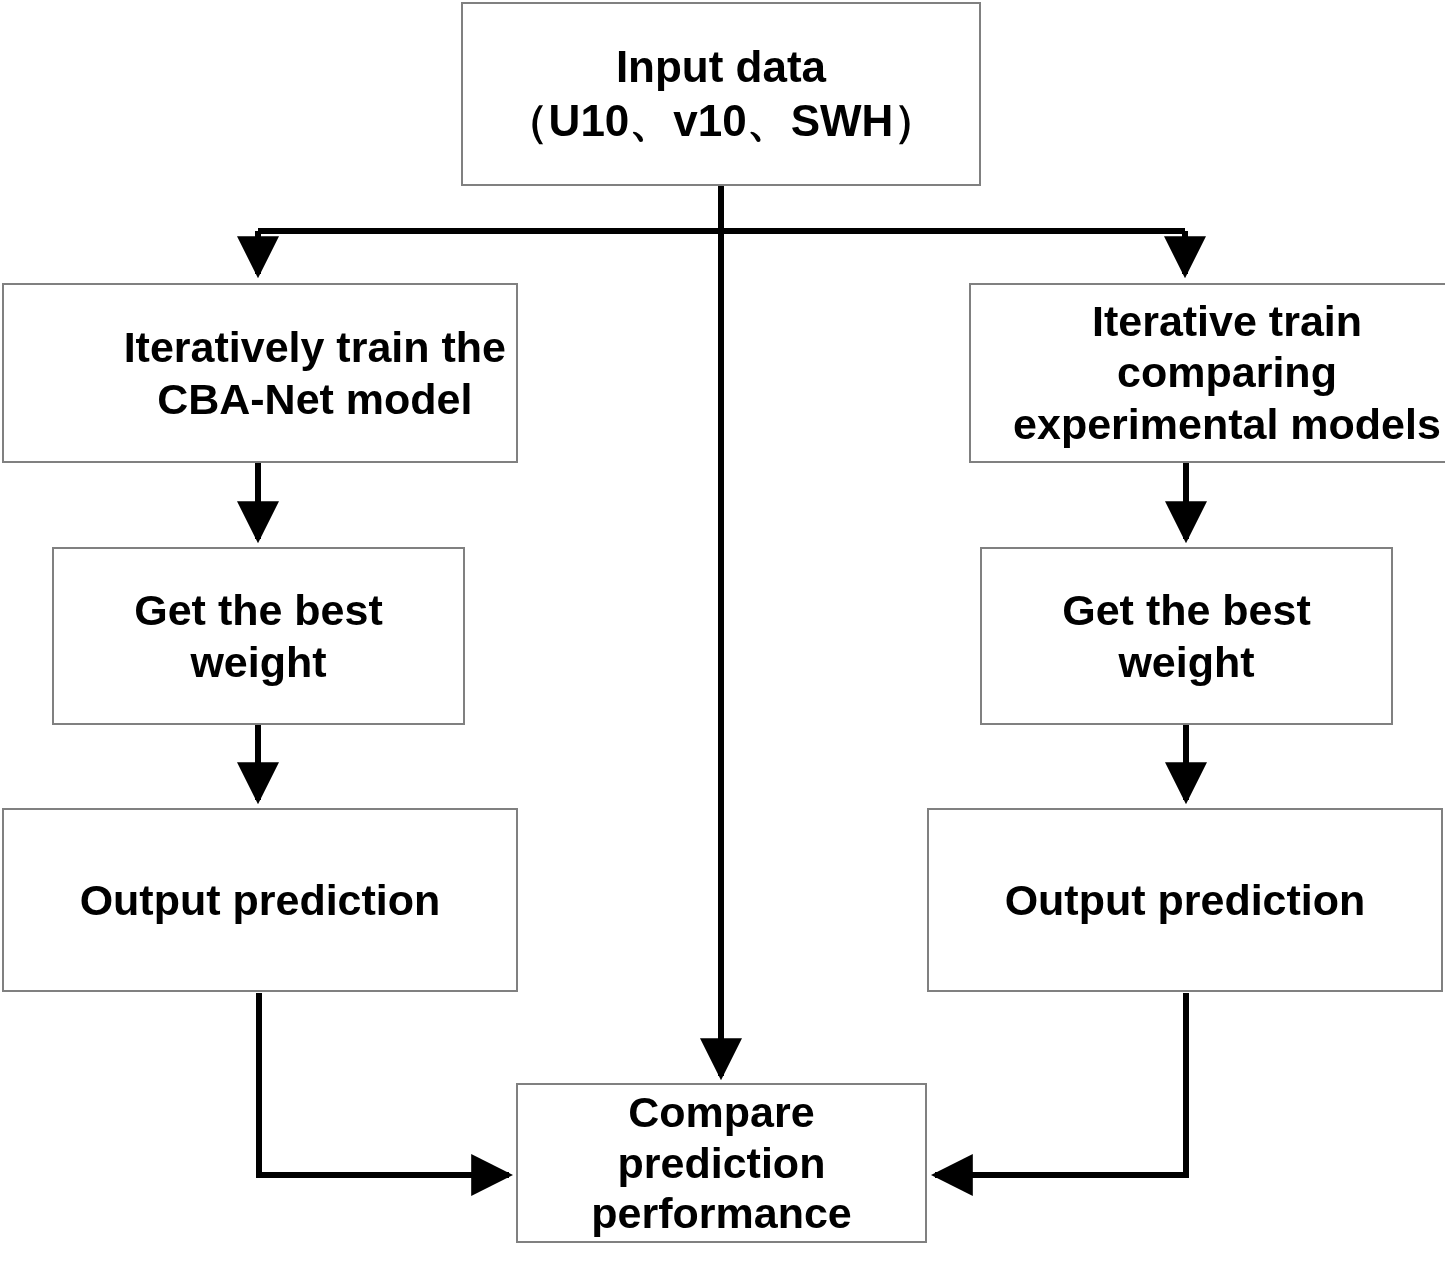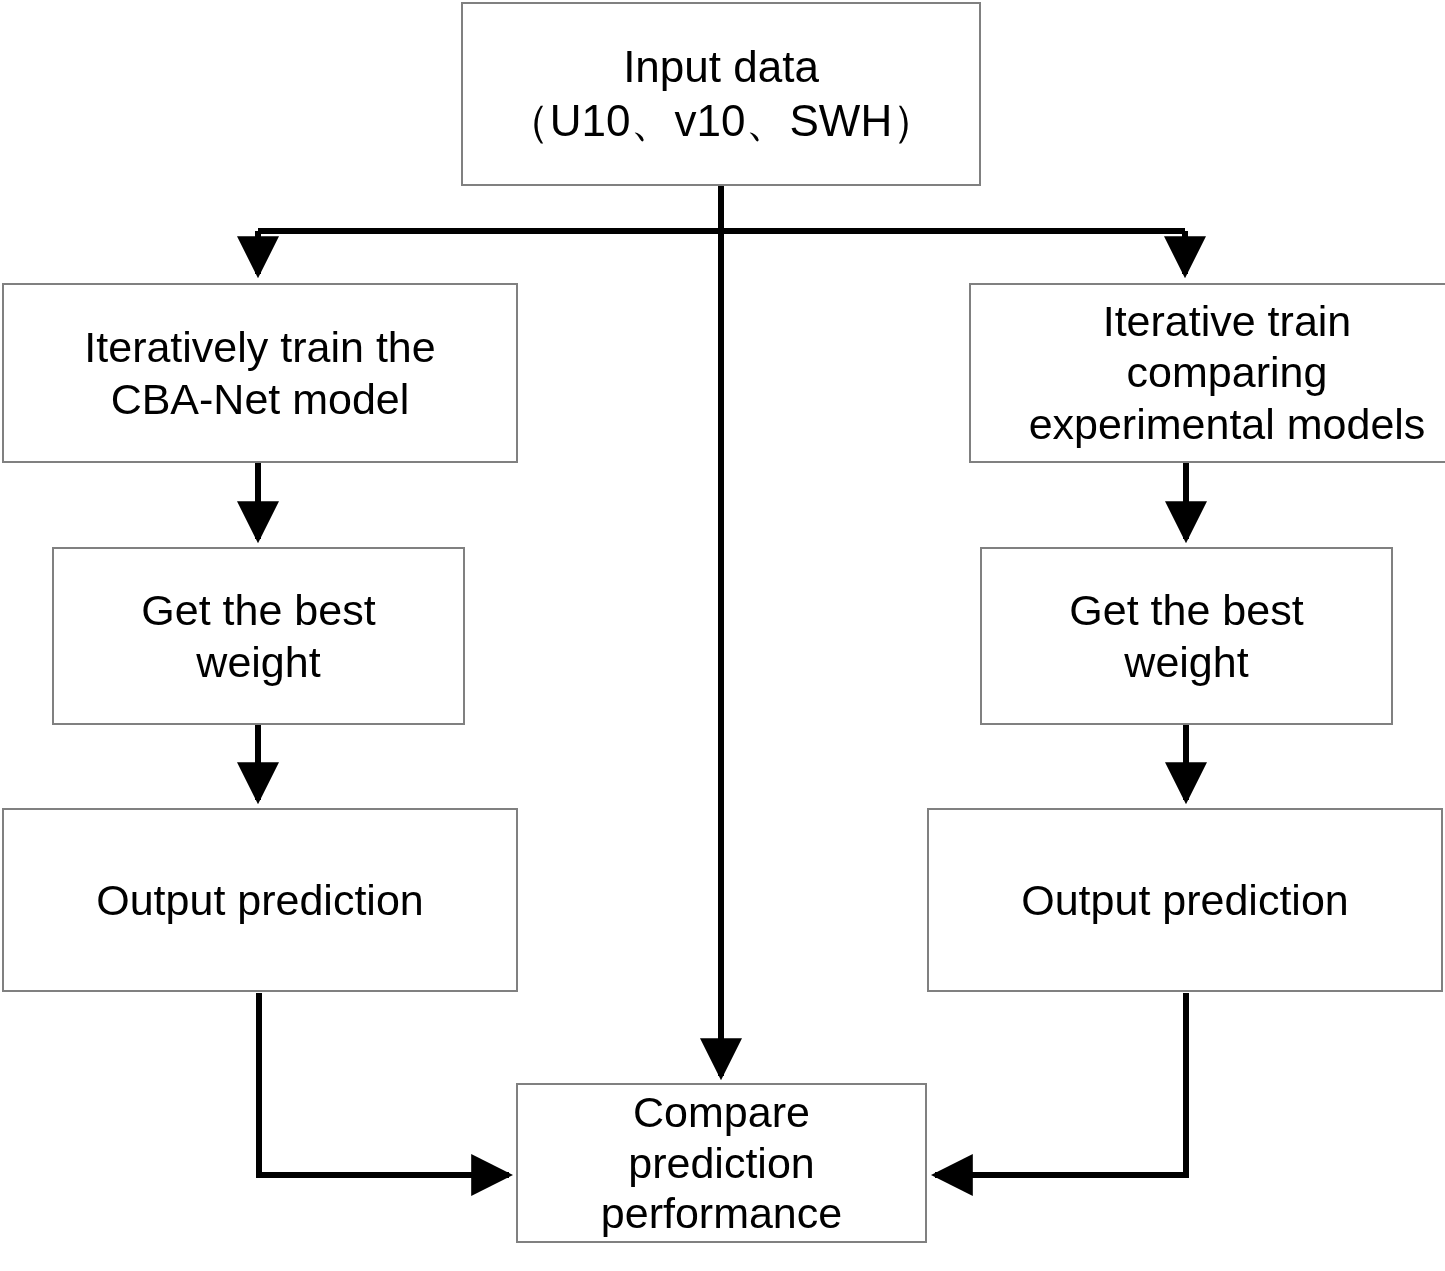--- a/index.html
+++ b/index.html
@@ -31,31 +31,31 @@
     border: 2px solid #808080;
     background: #ffffff;
     display: flex;
     align-items: center;
     justify-content: center;
     text-align: center;
   }
   .node-label {
     display: block;
     color: #000000;
-    font-weight: 400;
+    font-weight: 700;
     line-height: 1.22;
     white-space: pre-line;
     padding: 0 10px;
   }
 
   
   #node-input        { left: 461px;  top: 2px;    width: 520px; height: 184px; }
   #node-input .node-label { font-size: 44px; }
 
-  #node-left-train   { left: 2px;    top: 283px;  width: 516px; height: 180px; }
+  #node-left-train   { left: 2px;    top: 283px;  width: 516px; height: 180px; justify-content: flex-end; }
   #node-left-train .node-label { font-size: 43px; }
 
   #node-right-train  { left: 927px;  top: 283px;  width: 516px; height: 180px; margin-left: 42px; }
   #node-right-train .node-label { font-size: 43px; line-height: 1.20; }
 
   #node-left-weight  { left: 52px;   top: 547px;  width: 413px; height: 178px; }
   #node-left-weight .node-label { font-size: 43px; }
 
   #node-right-weight { left: 980px;  top: 547px;  width: 413px; height: 178px; }
   #node-right-weight .node-label { font-size: 43px; }

